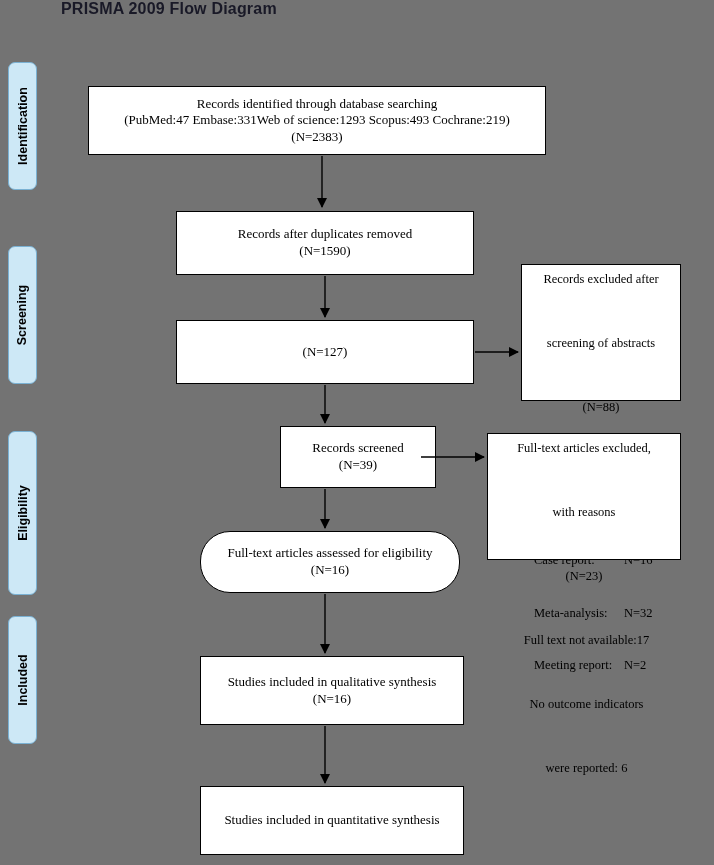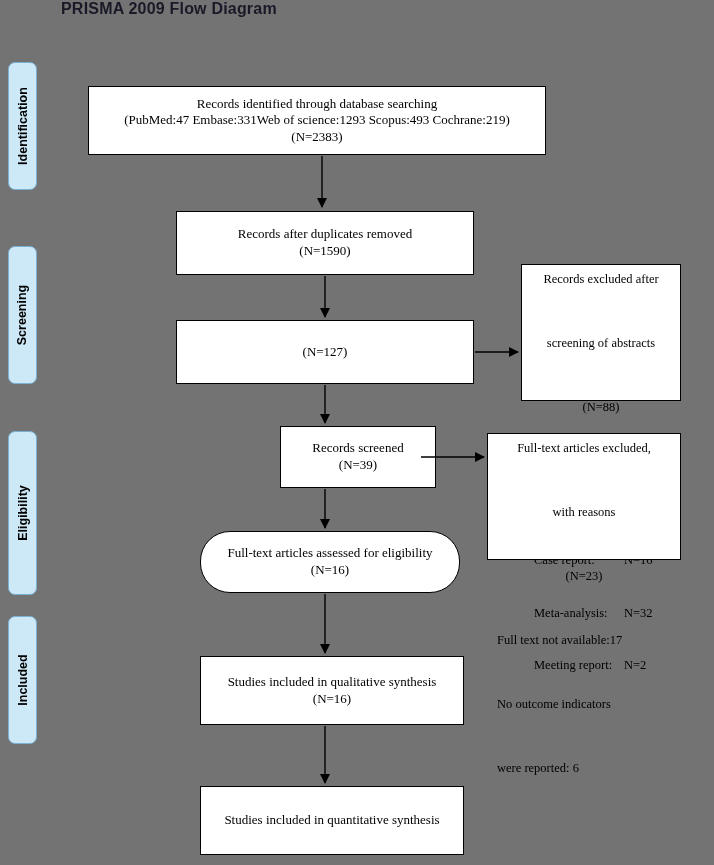--- a/index.html
+++ b/index.html
@@ -54,21 +54,21 @@
     align-items:center;
     justify-content:center;
     text-align:center;
     font-size:13px;
     line-height:1.28;
     padding:3px 4px;
   }
   .box .ln { width:100%; }
 
   .side-box { font-size:12.5px; justify-content:flex-start; padding-top:6px;gap:48px; }
-  .side-box .ln.left { text-align:left; padding-left:5px; }
+  .side-box .ln.left { text-align:center; padding-left:5px; }
 
   .reasons { width:100%; padding:1px 10px 0 8px; }
   .reason-row {
     display:flex;
     justify-content:space-between;
     line-height:1.3;
     text-align:left;
     margin-top:36px;
   }
   .reason-row .val { width:42px; text-align:left; }

